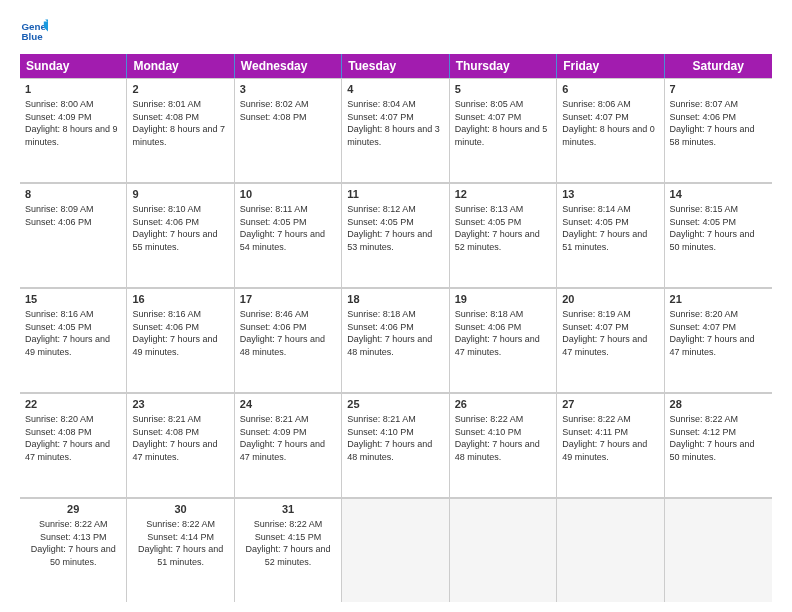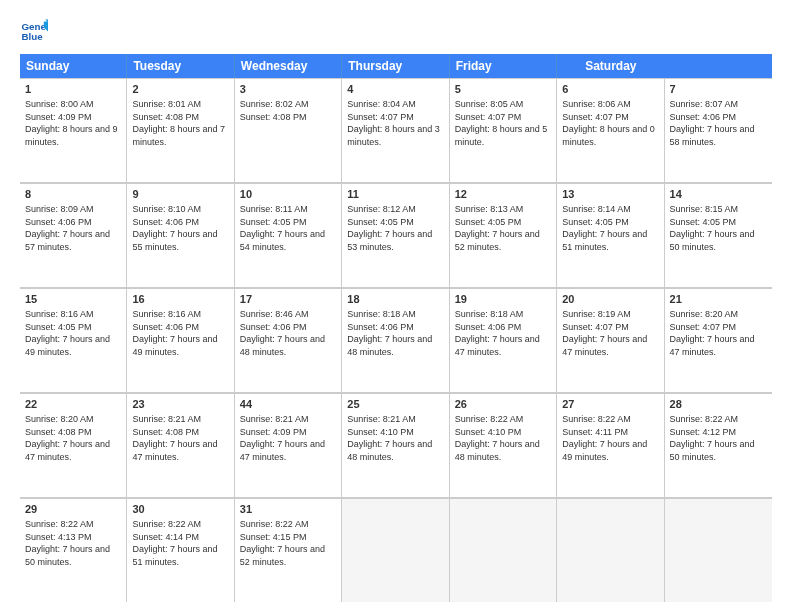--- a/index.html
+++ b/index.html
@@ -46,42 +46,42 @@
       color: #555;
     }
     .calendar {
       flex: 1;
       display: flex;
       flex-direction: column;
     }
     .cal-header {
       display: grid;
       grid-template-columns: repeat(7, 1fr);
-      background: #3b82f6;
+      background: #a21caf;
     }
     .cal-header-cell {
       color: white;
       font-weight: bold;
       font-size: 12px;
       padding: 5px 6px;
       border-right: 1px solid #4a8dd5;
     }
     .cal-header-cell:last-child { border-right: none; text-align: center; }
     .cal-body {
       flex: 1;
       display: flex;
       flex-direction: column;
     }
     .cal-row {
       display: grid;
       grid-template-columns: repeat(7, 1fr);
       flex: 1;
       border-bottom: 1px solid #ccc;
     }
-    .cal-row:last-child { border-bottom: none; }
+    .cal-row:last-child { border-bottom: none; text-align: center; }
     .cal-cell {
       border-right: 1px solid #ccc;
       border-top: 1px solid #ccc;
       padding: 3px 5px;
       font-size: 9.5px;
       color: #333;
       background: #fff;
       line-height: 1.35;
     }
     .cal-cell:last-child { border-right: none; }
@@ -116,58 +116,59 @@
     </div>
     <div class="title-block">
       <div class="month-title"></div>
       <div class="location"></div>
     </div>
   </div>
 
   <div class="calendar">
     <div class="cal-header" id="cal-header">
         <div class="cal-header-cell">Sunday</div>
+        <div class="cal-header-cell">Monday</div>
+        <div class="cal-header-cell">Wednesday</div>
         <div class="cal-header-cell">Tuesday</div>
-        <div class="cal-header-cell">Wednesday</div>
         <div class="cal-header-cell">Thursday</div>
         <div class="cal-header-cell">Friday</div>
         <div class="cal-header-cell">Saturday</div>
       </div>
     <div class="cal-body" id="cal-body">
         <div class="cal-row">
           <div class="cal-cell"><span class="day-num">1</span><span class="cell-text">Sunrise: 8:00 AM</span><br><span class="cell-text">Sunset: 4:09 PM</span><br><span class="cell-text">Daylight: 8 hours and 9 minutes.</span></div>
           <div class="cal-cell"><span class="day-num">2</span><span class="cell-text">Sunrise: 8:01 AM</span><br><span class="cell-text">Sunset: 4:08 PM</span><br><span class="cell-text">Daylight: 8 hours and 7 minutes.</span></div>
           <div class="cal-cell"><span class="day-num">3</span><span class="cell-text">Sunrise: 8:02 AM</span><br><span class="cell-text">Sunset: 4:08 PM</span><br></div>
           <div class="cal-cell"><span class="day-num">4</span><span class="cell-text">Sunrise: 8:04 AM</span><br><span class="cell-text">Sunset: 4:07 PM</span><br><span class="cell-text">Daylight: 8 hours and 3 minutes.</span></div>
           <div class="cal-cell"><span class="day-num">5</span><span class="cell-text">Sunrise: 8:05 AM</span><br><span class="cell-text">Sunset: 4:07 PM</span><br><span class="cell-text">Daylight: 8 hours and 5 minute.</span></div>
           <div class="cal-cell"><span class="day-num">6</span><span class="cell-text">Sunrise: 8:06 AM</span><br><span class="cell-text">Sunset: 4:07 PM</span><br><span class="cell-text">Daylight: 8 hours and 0 minutes.</span></div>
           <div class="cal-cell"><span class="day-num">7</span><span class="cell-text">Sunrise: 8:07 AM</span><br><span class="cell-text">Sunset: 4:06 PM</span><br><span class="cell-text">Daylight: 7 hours and 58 minutes.</span></div>
         </div>
         <div class="cal-row">
-          <div class="cal-cell"><span class="day-num">8</span><span class="cell-text">Sunrise: 8:09 AM</span><br><span class="cell-text">Sunset: 4:06 PM</span><br><span class="cell-text">Daylight: 7 hours and 57 minutes.</span></div>
+          <div class="cal-cell"><span class="day-num">8</span><span class="cell-text">Sunrise: 8:09 AM</span><br><span class="cell-text">Sunset: 4:06 PM</span><br></div>
           <div class="cal-cell"><span class="day-num">9</span><span class="cell-text">Sunrise: 8:10 AM</span><br><span class="cell-text">Sunset: 4:06 PM</span><br><span class="cell-text">Daylight: 7 hours and 55 minutes.</span></div>
           <div class="cal-cell"><span class="day-num">10</span><span class="cell-text">Sunrise: 8:11 AM</span><br><span class="cell-text">Sunset: 4:05 PM</span><br><span class="cell-text">Daylight: 7 hours and 54 minutes.</span></div>
           <div class="cal-cell"><span class="day-num">11</span><span class="cell-text">Sunrise: 8:12 AM</span><br><span class="cell-text">Sunset: 4:05 PM</span><br><span class="cell-text">Daylight: 7 hours and 53 minutes.</span></div>
           <div class="cal-cell"><span class="day-num">12</span><span class="cell-text">Sunrise: 8:13 AM</span><br><span class="cell-text">Sunset: 4:05 PM</span><br><span class="cell-text">Daylight: 7 hours and 52 minutes.</span></div>
           <div class="cal-cell"><span class="day-num">13</span><span class="cell-text">Sunrise: 8:14 AM</span><br><span class="cell-text">Sunset: 4:05 PM</span><br><span class="cell-text">Daylight: 7 hours and 51 minutes.</span></div>
           <div class="cal-cell"><span class="day-num">14</span><span class="cell-text">Sunrise: 8:15 AM</span><br><span class="cell-text">Sunset: 4:05 PM</span><br><span class="cell-text">Daylight: 7 hours and 50 minutes.</span></div>
         </div>
         <div class="cal-row">
           <div class="cal-cell"><span class="day-num">15</span><span class="cell-text">Sunrise: 8:16 AM</span><br><span class="cell-text">Sunset: 4:05 PM</span><br><span class="cell-text">Daylight: 7 hours and 49 minutes.</span></div>
           <div class="cal-cell"><span class="day-num">16</span><span class="cell-text">Sunrise: 8:16 AM</span><br><span class="cell-text">Sunset: 4:06 PM</span><br><span class="cell-text">Daylight: 7 hours and 49 minutes.</span></div>
           <div class="cal-cell"><span class="day-num">17</span><span class="cell-text">Sunrise: 8:46 AM</span><br><span class="cell-text">Sunset: 4:06 PM</span><br><span class="cell-text">Daylight: 7 hours and 48 minutes.</span></div>
           <div class="cal-cell"><span class="day-num">18</span><span class="cell-text">Sunrise: 8:18 AM</span><br><span class="cell-text">Sunset: 4:06 PM</span><br><span class="cell-text">Daylight: 7 hours and 48 minutes.</span></div>
           <div class="cal-cell"><span class="day-num">19</span><span class="cell-text">Sunrise: 8:18 AM</span><br><span class="cell-text">Sunset: 4:06 PM</span><br><span class="cell-text">Daylight: 7 hours and 47 minutes.</span></div>
           <div class="cal-cell"><span class="day-num">20</span><span class="cell-text">Sunrise: 8:19 AM</span><br><span class="cell-text">Sunset: 4:07 PM</span><br><span class="cell-text">Daylight: 7 hours and 47 minutes.</span></div>
           <div class="cal-cell"><span class="day-num">21</span><span class="cell-text">Sunrise: 8:20 AM</span><br><span class="cell-text">Sunset: 4:07 PM</span><br><span class="cell-text">Daylight: 7 hours and 47 minutes.</span></div>
         </div>
         <div class="cal-row">
           <div class="cal-cell"><span class="day-num">22</span><span class="cell-text">Sunrise: 8:20 AM</span><br><span class="cell-text">Sunset: 4:08 PM</span><br><span class="cell-text">Daylight: 7 hours and 47 minutes.</span></div>
           <div class="cal-cell"><span class="day-num">23</span><span class="cell-text">Sunrise: 8:21 AM</span><br><span class="cell-text">Sunset: 4:08 PM</span><br><span class="cell-text">Daylight: 7 hours and 47 minutes.</span></div>
-          <div class="cal-cell"><span class="day-num">44</span><span class="cell-text">Sunrise: 8:21 AM</span><br><span class="cell-text">Sunset: 4:09 PM</span><br><span class="cell-text">Daylight: 7 hours and 47 minutes.</span></div>
+          <div class="cal-cell"><span class="day-num">24</span><span class="cell-text">Sunrise: 8:21 AM</span><br><span class="cell-text">Sunset: 4:09 PM</span><br><span class="cell-text">Daylight: 7 hours and 47 minutes.</span></div>
           <div class="cal-cell"><span class="day-num">25</span><span class="cell-text">Sunrise: 8:21 AM</span><br><span class="cell-text">Sunset: 4:10 PM</span><br><span class="cell-text">Daylight: 7 hours and 48 minutes.</span></div>
           <div class="cal-cell"><span class="day-num">26</span><span class="cell-text">Sunrise: 8:22 AM</span><br><span class="cell-text">Sunset: 4:10 PM</span><br><span class="cell-text">Daylight: 7 hours and 48 minutes.</span></div>
           <div class="cal-cell"><span class="day-num">27</span><span class="cell-text">Sunrise: 8:22 AM</span><br><span class="cell-text">Sunset: 4:11 PM</span><br><span class="cell-text">Daylight: 7 hours and 49 minutes.</span></div>
           <div class="cal-cell"><span class="day-num">28</span><span class="cell-text">Sunrise: 8:22 AM</span><br><span class="cell-text">Sunset: 4:12 PM</span><br><span class="cell-text">Daylight: 7 hours and 50 minutes.</span></div>
         </div>
         <div class="cal-row">
           <div class="cal-cell"><span class="day-num">29</span><span class="cell-text">Sunrise: 8:22 AM</span><br><span class="cell-text">Sunset: 4:13 PM</span><br><span class="cell-text">Daylight: 7 hours and 50 minutes.</span></div>
           <div class="cal-cell"><span class="day-num">30</span><span class="cell-text">Sunrise: 8:22 AM</span><br><span class="cell-text">Sunset: 4:14 PM</span><br><span class="cell-text">Daylight: 7 hours and 51 minutes.</span></div>
           <div class="cal-cell"><span class="day-num">31</span><span class="cell-text">Sunrise: 8:22 AM</span><br><span class="cell-text">Sunset: 4:15 PM</span><br><span class="cell-text">Daylight: 7 hours and 52 minutes.</span></div>
           <div class="cal-cell empty"></div>

